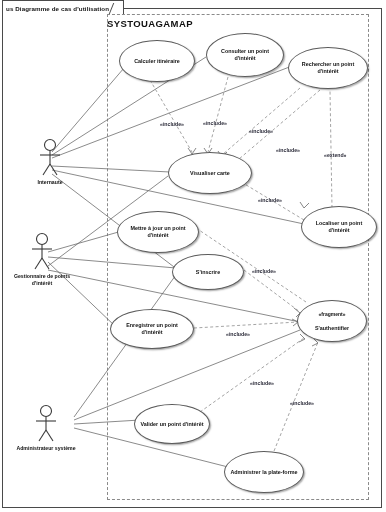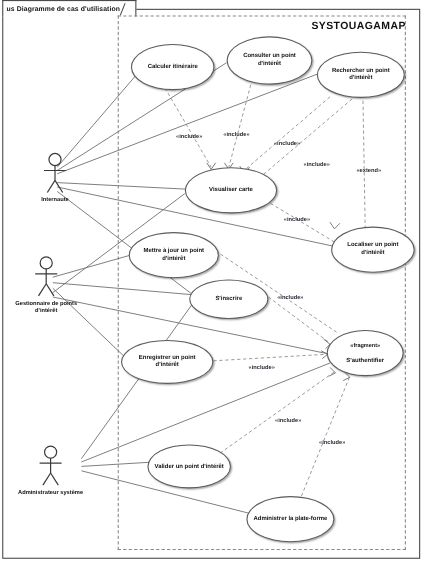--- a/index.html
+++ b/index.html
@@ -26,21 +26,21 @@
     width:9px;height:11px;
     border-left:1px solid #4a4a4a;
     transform:skewX(-22deg);
   }
   #sysbox{
     position:absolute;left:107px;top:14px;width:262px;height:486px;
     border:1px dashed #8a8a8a;box-sizing:border-box;background:transparent;
   }
   #systitle{
     position:absolute;left:107px;top:18px;width:262px;
-    text-align:right;font-size:9.5px;font-weight:bold;
+    text-align:left;font-size:9.5px;font-weight:bold;
     letter-spacing:.4px;color:#101010;
   }
   svg#wires{position:absolute;left:0;top:0;width:386px;height:512px;}
 
   .uc{
     position:absolute;border:1px solid #5b5b5b;border-radius:50%;
     background:#ffffff;
     box-shadow:1.2px 1.2px 1.6px rgba(0,0,0,.33);
     display:flex;align-items:center;justify-content:center;
     text-align:center;box-sizing:border-box;

